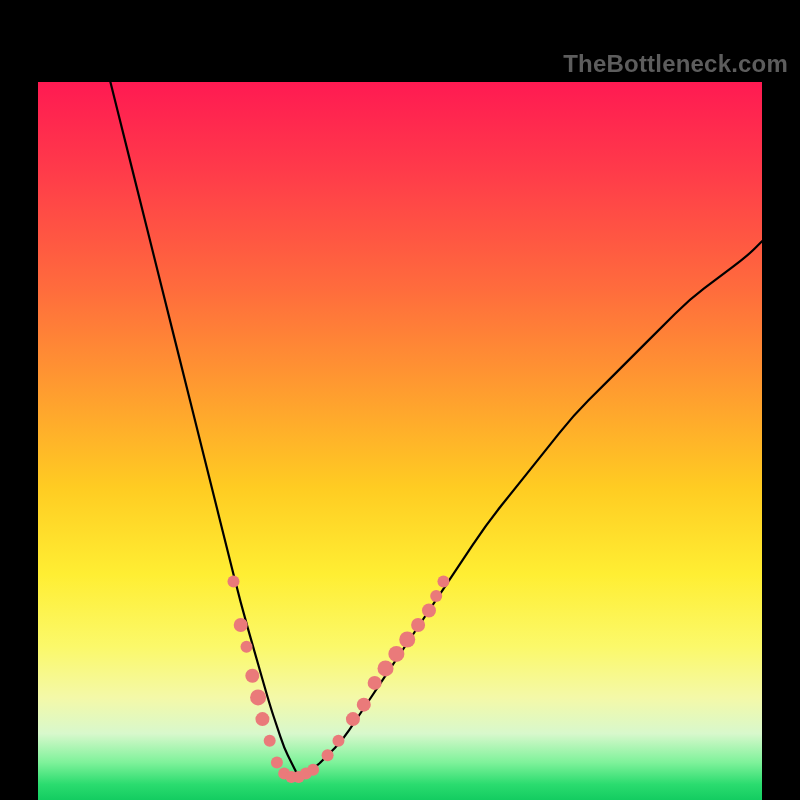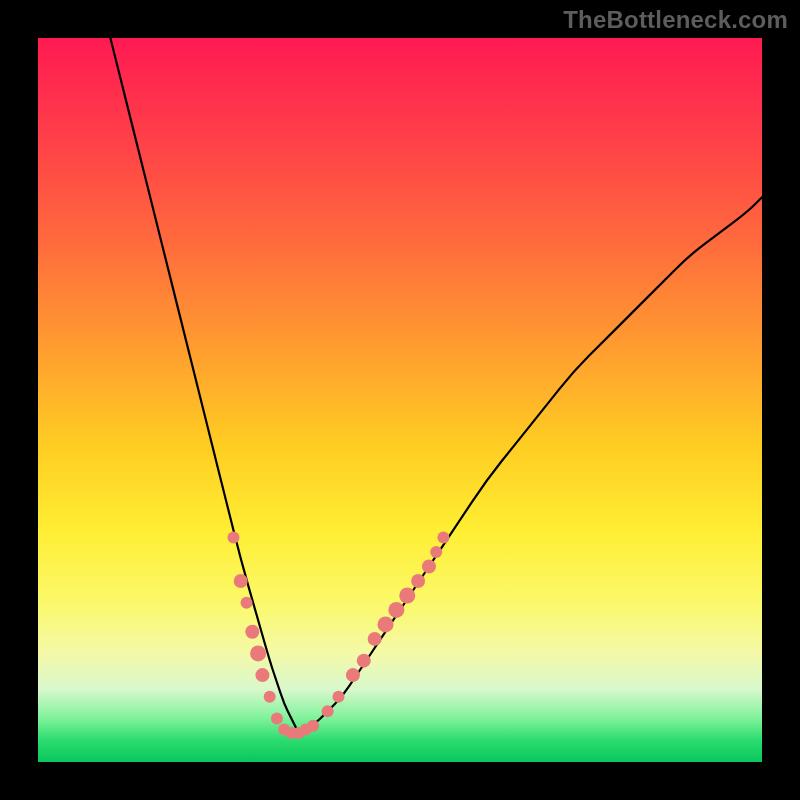--- a/index.html
+++ b/index.html
@@ -8,20 +8,21 @@
     width: 800px;
     height: 800px;
     overflow: hidden;
     background: #000;
     font-family: Arial, Helvetica, sans-serif;
   }
   .frame {
     position: absolute;
     inset: 0;
     background: #000;
+    margin-top: 44px;
   }
   .plot {
     position: absolute;
     left: 38px;
     top: 38px;
     width: 724px;
     height: 724px;
     
     background: linear-gradient(
       to bottom,

